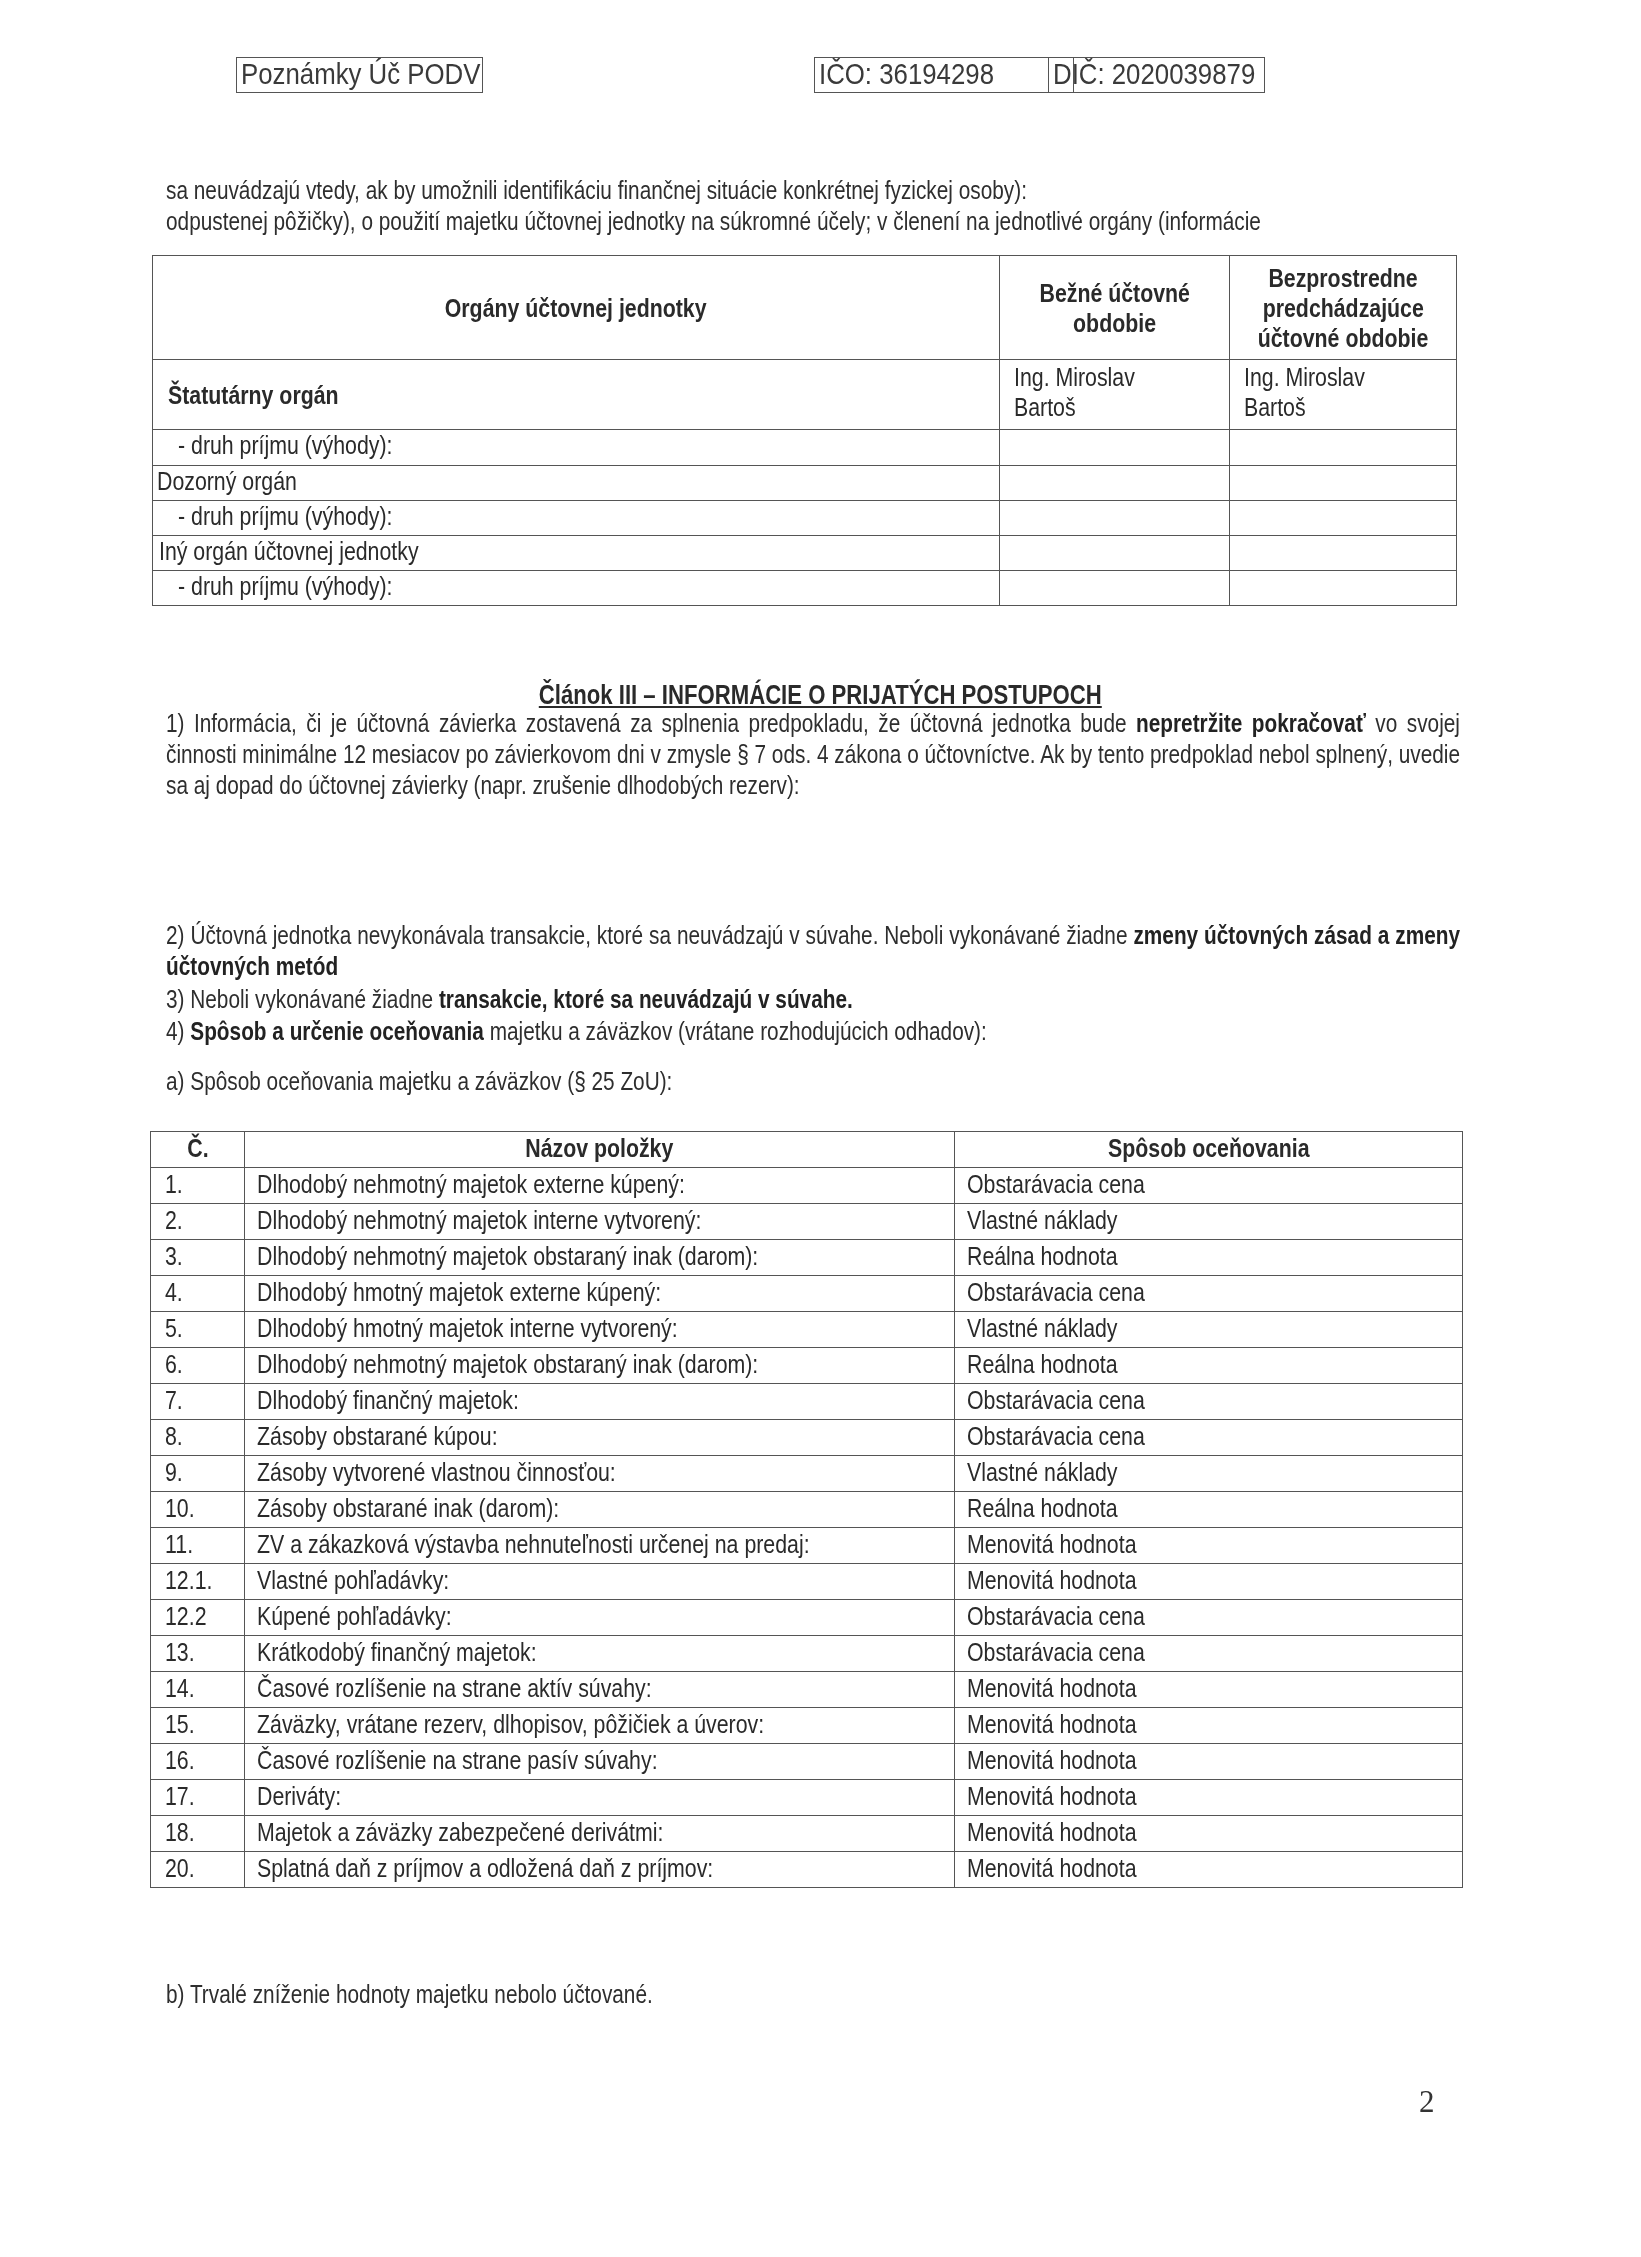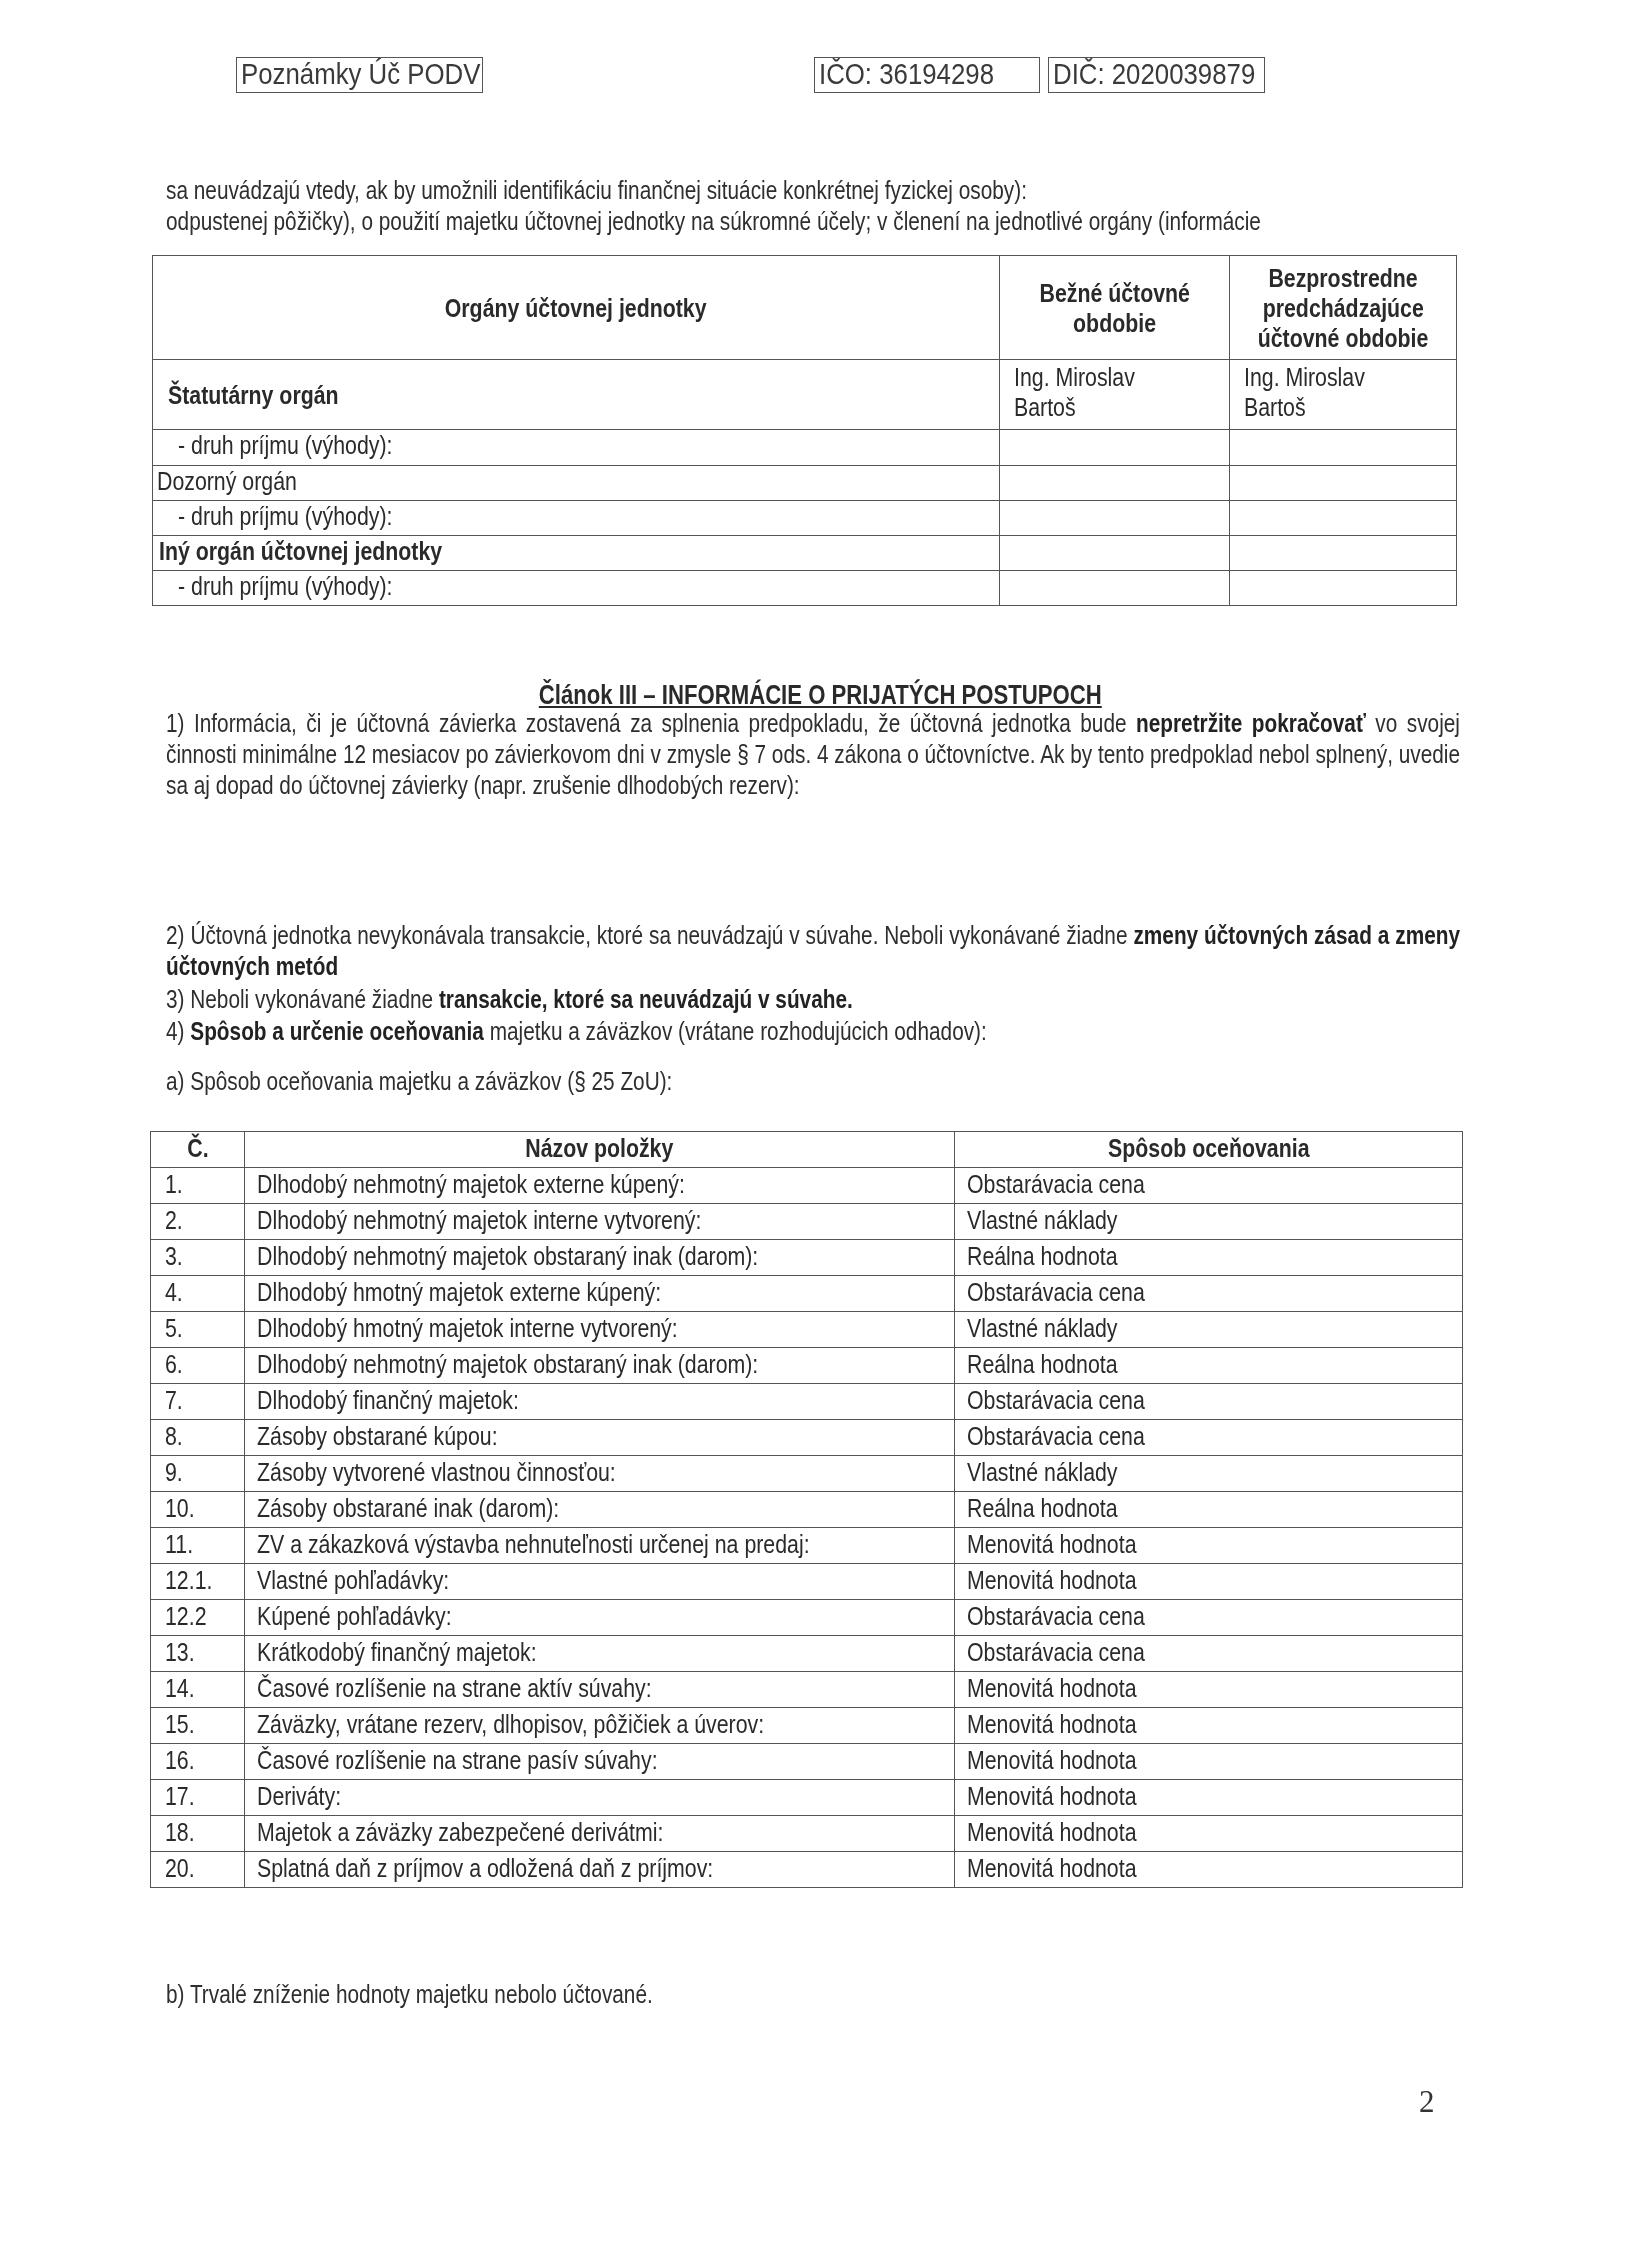--- a/index.html
+++ b/index.html
@@ -42,21 +42,21 @@
   }
   .heading span { text-decoration: underline; display: inline-block; transform: scaleX(0.82); }
   .pagenum { position: absolute; left: 1419px; top: 2084px; font-family: "Liberation Serif", serif; font-size: 31px; color: #333; }
 </style>
 </head>
 <body>
 
 <div class="hdrbox" style="left:236px; width:247px;">
   <span class="narrow" style="transform:scaleX(0.86);">Poznámky Úč PODV 3 – 01</span>
 </div>
-<div class="hdrbox" style="left:814px; width:226px;">
+<div class="hdrbox" style="left:814px; width:260px;">
   <span class="narrow" style="transform:scaleX(0.86);">IČO: 36194298</span>
 </div>
 <div class="hdrbox" style="left:1048px; width:217px;">
   <span class="narrow" style="transform:scaleX(0.86);">DIČ: 2020039879</span>
 </div>
 
 <div class="para" style="top:175px; left:166px;">
   <div class="cellwrap"><span class="sq" style="transform:scaleX(0.8);">sa neuvádzajú vtedy, ak by umožnili identifikáciu finančnej situácie konkrétnej fyzickej osoby):</span></div>
   <div class="cellwrap"><span class="sq" style="transform:scaleX(0.8);">odpustenej pôžičky), o použití majetku účtovnej jednotky na súkromné účely; v členení na jednotlivé orgány (informácie</span></div>
 </div>
@@ -100,21 +100,21 @@
     <td style="padding-left:4px; font-weight:normal;"><span class="sql">Dozorný orgán</span></td>
     <td></td>
         <td></td>
   </tr>
   <tr style="height:35px">
     <td style="padding-left:25px;"><span class="sql">- druh príjmu (výhody):</span></td>
     <td></td>
         <td></td>
   </tr>
   <tr style="height:35px">
-    <td style="padding-left:5.8px; font-weight:bold;"><span class="sql">Iný orgán účtovnej jednotky</span></td>
+    <td style="padding-left:5.8px; font-weight:normal;"><span class="sql">Iný orgán účtovnej jednotky</span></td>
     <td></td>
         <td></td>
   </tr>
   <tr style="height:35px">
     <td style="padding-left:25px;"><span class="sql">- druh príjmu (výhody):</span></td>
     <td></td>
         <td></td>
   </tr>
 </tbody>
   </table>

